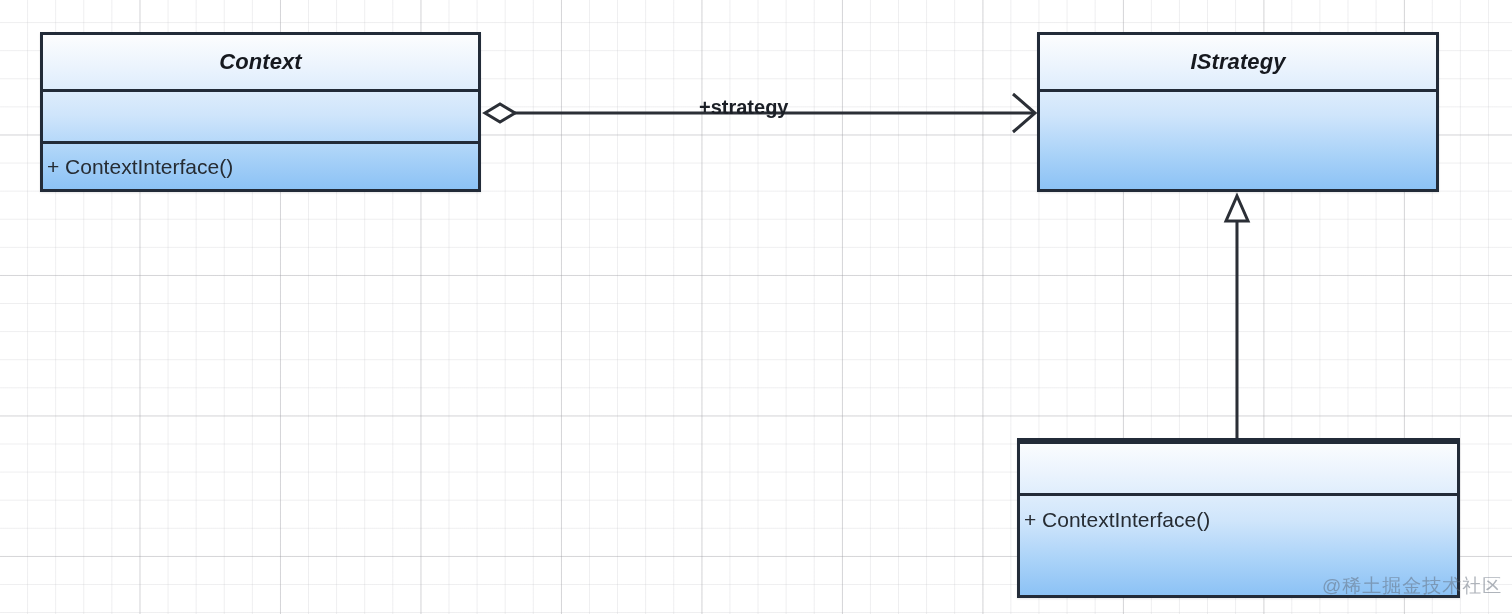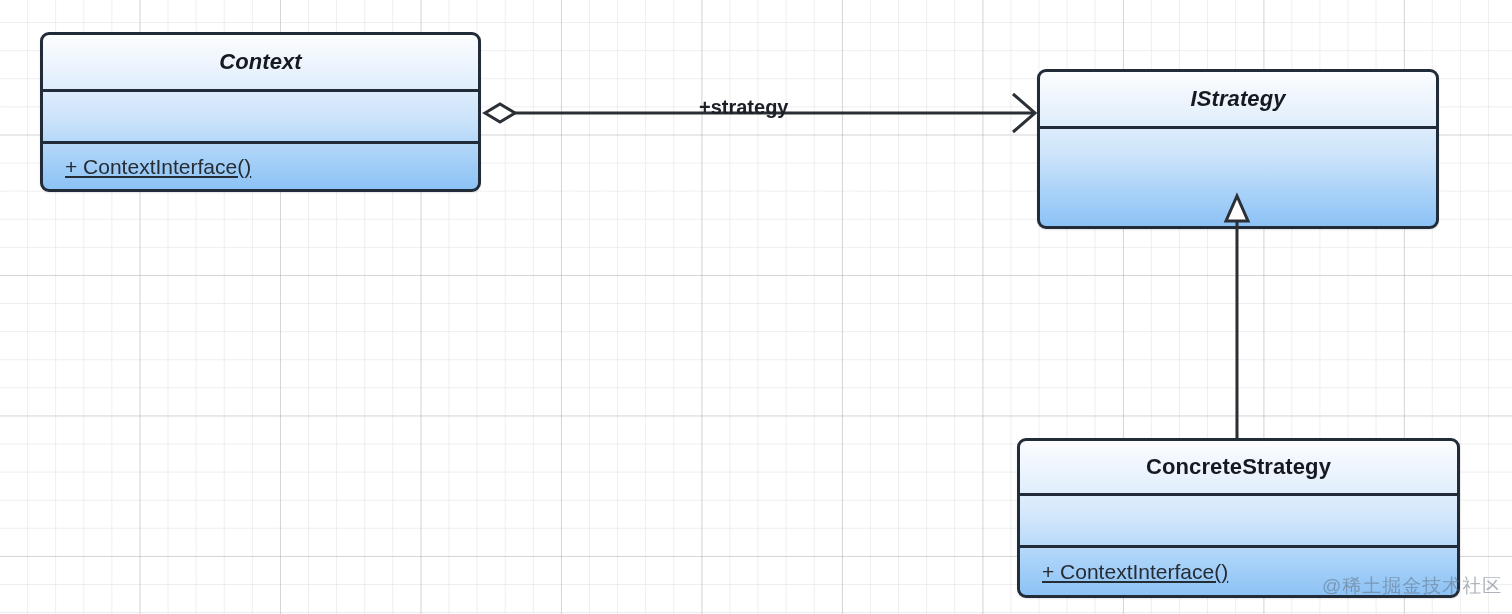--- a/index.html
+++ b/index.html
@@ -29,21 +29,21 @@
       28.1px 28.1px,
       28.1px 28.1px;
     background-position: -1px -6px, -1px -6px, -1px -6px, -1px -6px;
   }
 
   
   .uml-class {
     position: absolute;
     box-sizing: border-box;
     border: 3px solid #222b38;
-    border-radius: 9px;
+    border-radius: 0;
     background: linear-gradient(to bottom, #fcfdfe 0%, #eaf3fd 22%, #cfe5fb 52%, #a9d2f8 78%, #8cc2f5 100%);
     overflow: hidden;
     box-shadow: 0 1px 2px rgba(0,0,0,0.10);
   }
   .uml-compartment {
     box-sizing: border-box;
     width: 100%;
   }
   .uml-title {
     display: flex;
@@ -55,24 +55,23 @@
     letter-spacing: 0.1px;
   }
   .uml-title.abstract { font-style: italic; }
   .uml-attrs {
     border-top: 3px solid #222b38;
   }
   .uml-ops {
     border-top: 3px solid #222b38;
     display: flex;
     align-items: center;
-    padding-left: 22px;
+    padding-left: 4px;
     font-size: 21px;
     color: #262c33;
-    text-decoration: underline;
   }
 
   
   .edge-svg {
     position: absolute;
     left: 0;
     top: 0;
     width: 1512px;
     height: 614px;
     overflow: visible;
@@ -118,27 +117,26 @@
 <body>
 
 <div id="canvas">
 
   <div class="uml-class" style="left:40px; top:32px; width:441px; height:160px;">
     <div class="uml-compartment uml-title abstract" style="height:54px;">Context</div>
     <div class="uml-compartment uml-attrs" style="height:52px;"></div>
     <div class="uml-compartment uml-ops" style="height:48px;">+ ContextInterface()</div>
   </div>
 
-  <div class="uml-class" style="left:1037px; top:32px; width:402px; height:160px;margin-top:37px;">
+  <div class="uml-class" style="left:1037px; top:32px; width:402px; height:160px;">
     <div class="uml-compartment uml-title abstract" style="height:54px;">IStrategy</div>
     <div class="uml-compartment uml-attrs" style="height:52px;"></div>
   </div>
 
   <div class="uml-class" style="left:1017px; top:438px; width:443px; height:160px;">
-    <div class="uml-compartment uml-title" style="height:52px;">ConcreteStrategy</div>
     <div class="uml-compartment uml-attrs" style="height:52px;"></div>
     <div class="uml-compartment uml-ops" style="height:51px;">+ ContextInterface()</div>
   </div>
 
   <svg class="edge-svg" viewBox="0 0 1512 614" width="1512" height="614">
 
      IStrategy --&gt;
     <g>
       <line class="edge-line" x1="515" y1="113" x2="1033" y2="113"></line>
 

